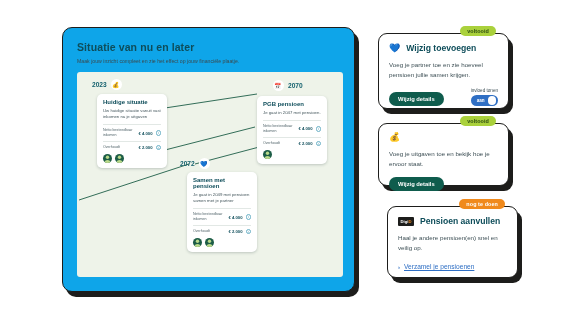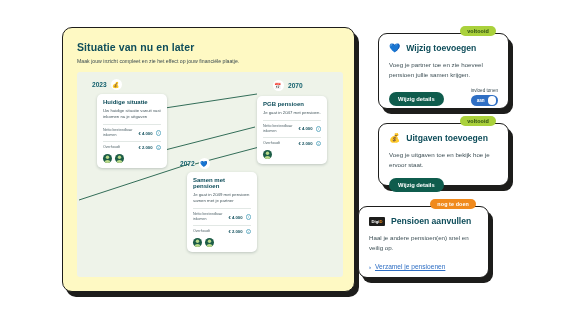--- a/index.html
+++ b/index.html
@@ -9,21 +9,21 @@
     font-family: "Liberation Sans", sans-serif;
     overflow: hidden;
   }
   #root { position: relative; width: 568px; height: 320px; }
 
   
   .main-panel {
     position: absolute;
     left: 62px; top: 27px;
     width: 293px; height: 265px;
-    background: #fef9c3;
+    background: #0ea5e9;
     border-radius: 10px;
     border: 1.5px solid #1d1d1b;
     box-shadow: 4px 5px 0 #1d1d1b;
     padding: 13px 14px 0 14px;
     overflow: hidden;
   }
   .panel-title {
     font-size: 10.5px;
     font-weight: bold;
     color: #0e4d5a;
@@ -314,29 +314,28 @@
           <span class="toggle-knob"></span>
         </div>
       </div>
     </div>
   </div>
 
   <div class="side-card" style="left:378px; top:123px; width:131px; height:63px;">
     <div class="badge done">voltooid</div>
     <div class="side-head">
       <span class="wallet-icon">💰</span>
-      <span class="side-title">Uitgaven toevoegen</span>
     </div>
     <div class="side-desc">Voeg je uitgaven toe en bekijk hoe je ervoor staat.</div>
     <div class="row-actions">
       <button class="btn-primary">Wijzig details</button>
     </div>
   </div>
 
-  <div class="side-card" style="left:358px; top:206px; width:131px; height:72px;">
+  <div class="side-card" style="left:387px; top:206px; width:131px; height:72px;">
     <div class="badge todo">nog te doen</div>
     <div class="side-head">
       <span class="digid">
         <span class="digid-txt"><span>Digi</span><i>D</i></span>
       </span>
       <span class="side-title">Pensioen aanvullen</span>
     </div>
     <div class="side-desc">Haal je andere pensioen(en) snel en veilig op.</div>
     <div class="link-row">
       <span class="link-chevron">›</span>

